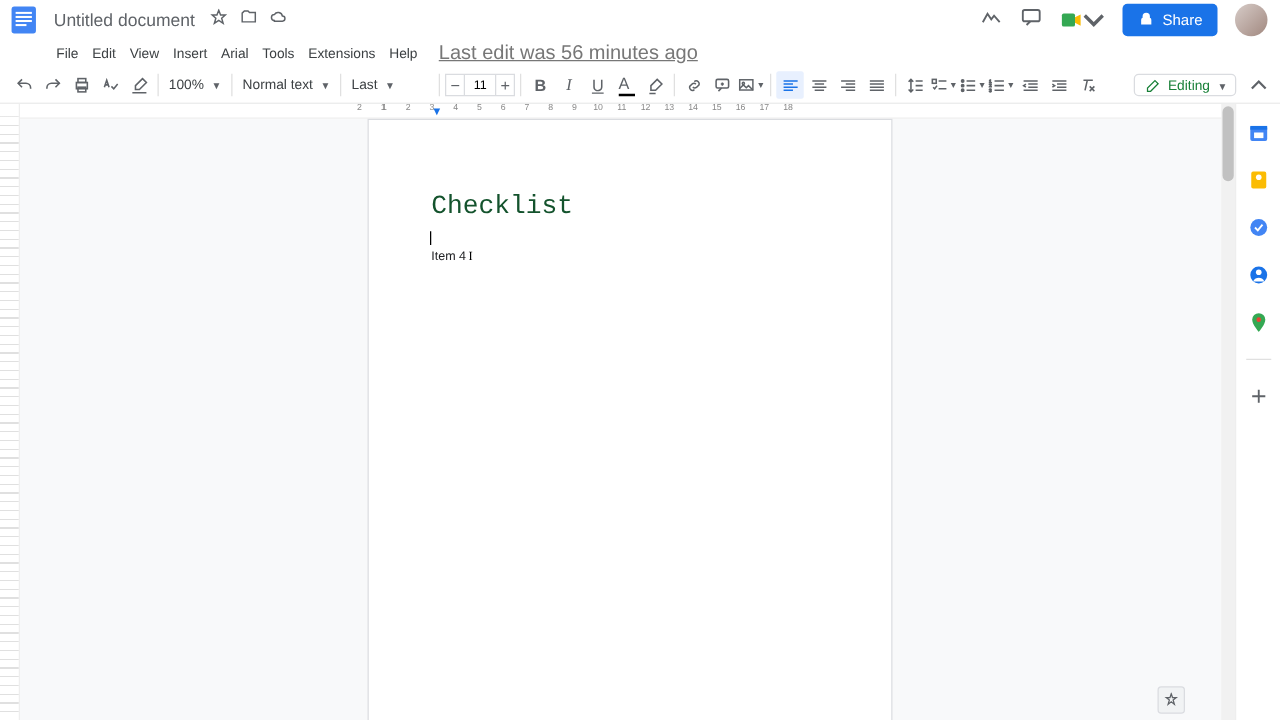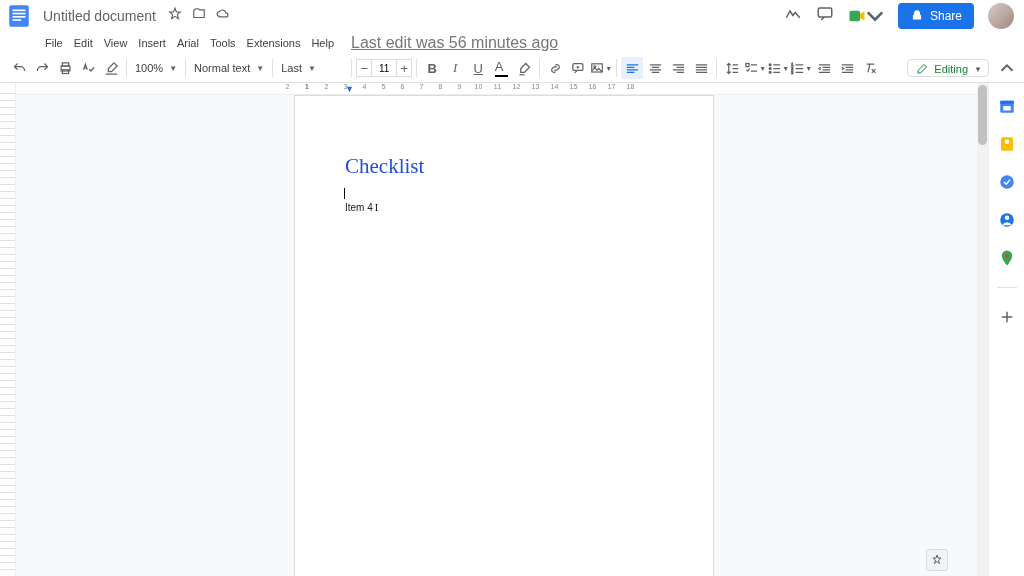--- a/index.html
+++ b/index.html
@@ -33,21 +33,21 @@
   .collapse-btn{width:22px;height:22px;display:flex;align-items:center;justify-content:center;color:#5f6368;margin-right:6px;}
   .body-area{display:flex;height:calc(576px - 82px);}
   .left-ruler{width:16px;background:#fff;border-right:1px solid #eee;position:relative;}
   .left-ruler .ticks{position:absolute;top:10px;left:0;right:0;bottom:0;background:repeating-linear-gradient(to bottom,#e0e0e0 0,#e0e0e0 1px,transparent 1px,transparent 7px);}
   .canvas-wrap{flex:1;background:#f8f9fa;position:relative;overflow:hidden;}
   .hruler{height:12px;background:#fff;border-bottom:1px solid #eee;position:relative;font-size:7px;color:#888;}
   .hruler-inner{position:absolute;left:282px;top:0;display:flex;}
   .hruler-tick{width:19px;text-align:center;}
   .hruler-inner-neg{position:absolute;left:262px;top:0;display:flex;}
   .page{position:absolute;top:12px;left:278px;width:420px;height:545px;background:#fff;border:1px solid #dadce0;padding:58px 50px;}
-  .page h1{font-size:21px;color:#1d4ed8;font-weight:400;margin-bottom:6px;font-family:Liberation Serif, serif;}
+  .page h1{font-size:21px;color:#14532d;font-weight:400;margin-bottom:6px;font-family:Liberation Mono, monospace;}
   .page .item{font-size:10px;color:#202124;line-height:1.5;}
   .cursor{display:inline-block;width:1px;height:11px;background:#000;vertical-align:middle;margin-left:-1px;}
   .text-cursor{display:inline-block;color:#000;font-size:10px;margin-left:2px;font-family:serif;}
   .scrollbar{position:absolute;right:0;top:0;width:11px;height:100%;background:#f1f1f1;}
   .scroll-thumb{position:absolute;right:1px;top:2px;width:9px;height:60px;background:#c1c1c1;border-radius:5px;}
   .side-panel{width:36px;background:#fff;border-left:1px solid #eee;display:flex;flex-direction:column;align-items:center;padding-top:14px;gap:20px;}
   .side-icon{width:18px;height:18px;display:flex;align-items:center;justify-content:center;}
   .explore-btn{position:absolute;right:40px;bottom:6px;width:22px;height:22px;background:#f1f3f4;border:1px solid #dadce0;border-radius:3px;display:flex;align-items:center;justify-content:center;}
   .underline-color{border-bottom:2px solid #000;width:13px;display:inline-block;padding-bottom:1px;}
   .indent-marker{position:absolute;top:1px;left:329px;color:#1a73e8;font-size:9px;}

